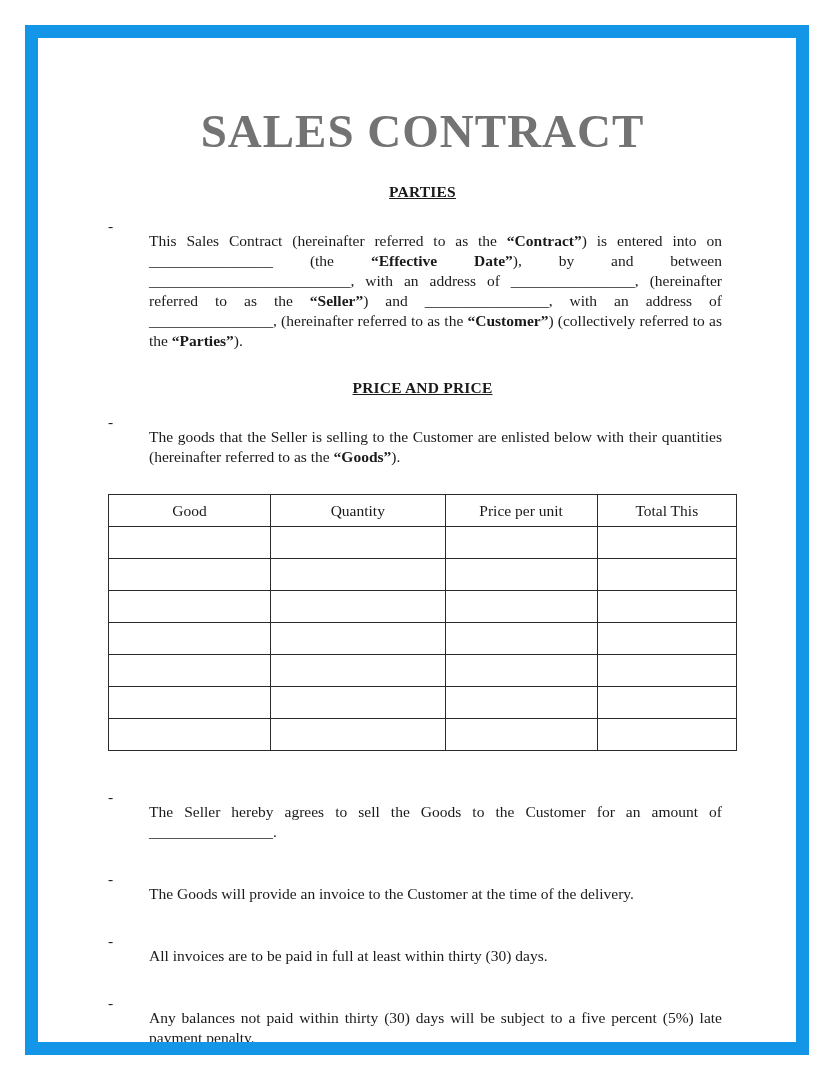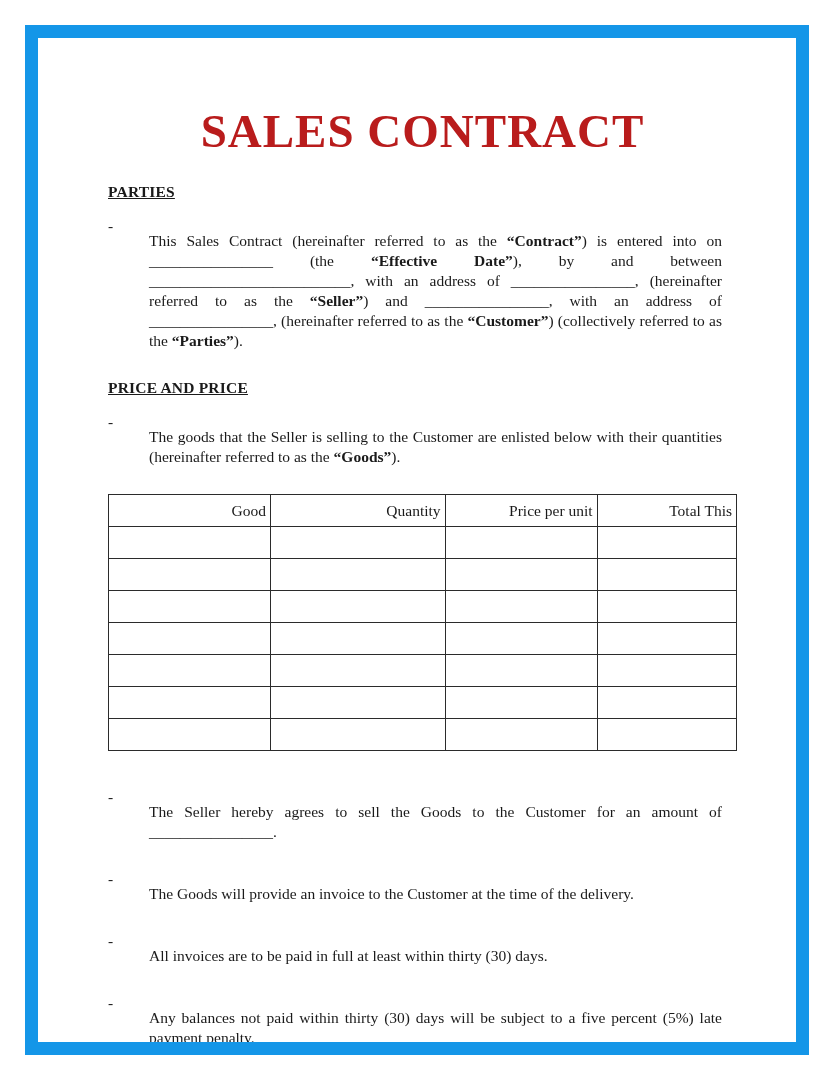--- a/index.html
+++ b/index.html
@@ -33,29 +33,30 @@
     box-sizing: border-box;
     overflow: hidden;
   }
   .doc-title {
     text-align: center;
     font-size: 47px;
     line-height: 54px;
     font-weight: bold;
     letter-spacing: 1px;
     margin: 6px 0 24px 0;
-    color: #b91c1c;
+    color: #737373;
   }
   .sec-heading {
     font-size: 15.5px;
     line-height: 20px;
     font-weight: bold;
     text-decoration: underline;
     margin: 2px 0 14px 0;
     letter-spacing: 0.2px;
+    text-align: center;
   }
   .sec-heading.delivery {
     margin-top: 16px;
     margin-bottom: 0;
   }
   .bullet {
     display: flex;
     margin: 0 0 12px 0;
   }
   .bullet .dash {
@@ -75,21 +76,21 @@
     border-collapse: collapse;
     table-layout: fixed;
     margin: 12px 0 36px 0;
   }
   table.goods th, table.goods td {
     border: 1px solid #2b2b2b;
     height: 31px;
     padding: 0 4px;
     font-weight: normal;
     font-size: 15.5px;
-    text-align: right;
+    text-align: center;
     vertical-align: middle;
   }
   table.goods col.c1 { width: 25.8%; }
   table.goods col.c2 { width: 27.8%; }
   table.goods col.c3 { width: 24.2%; }
   table.goods col.c4 { width: 22.2%; }
 </style>
 </head>
 <body>
 

